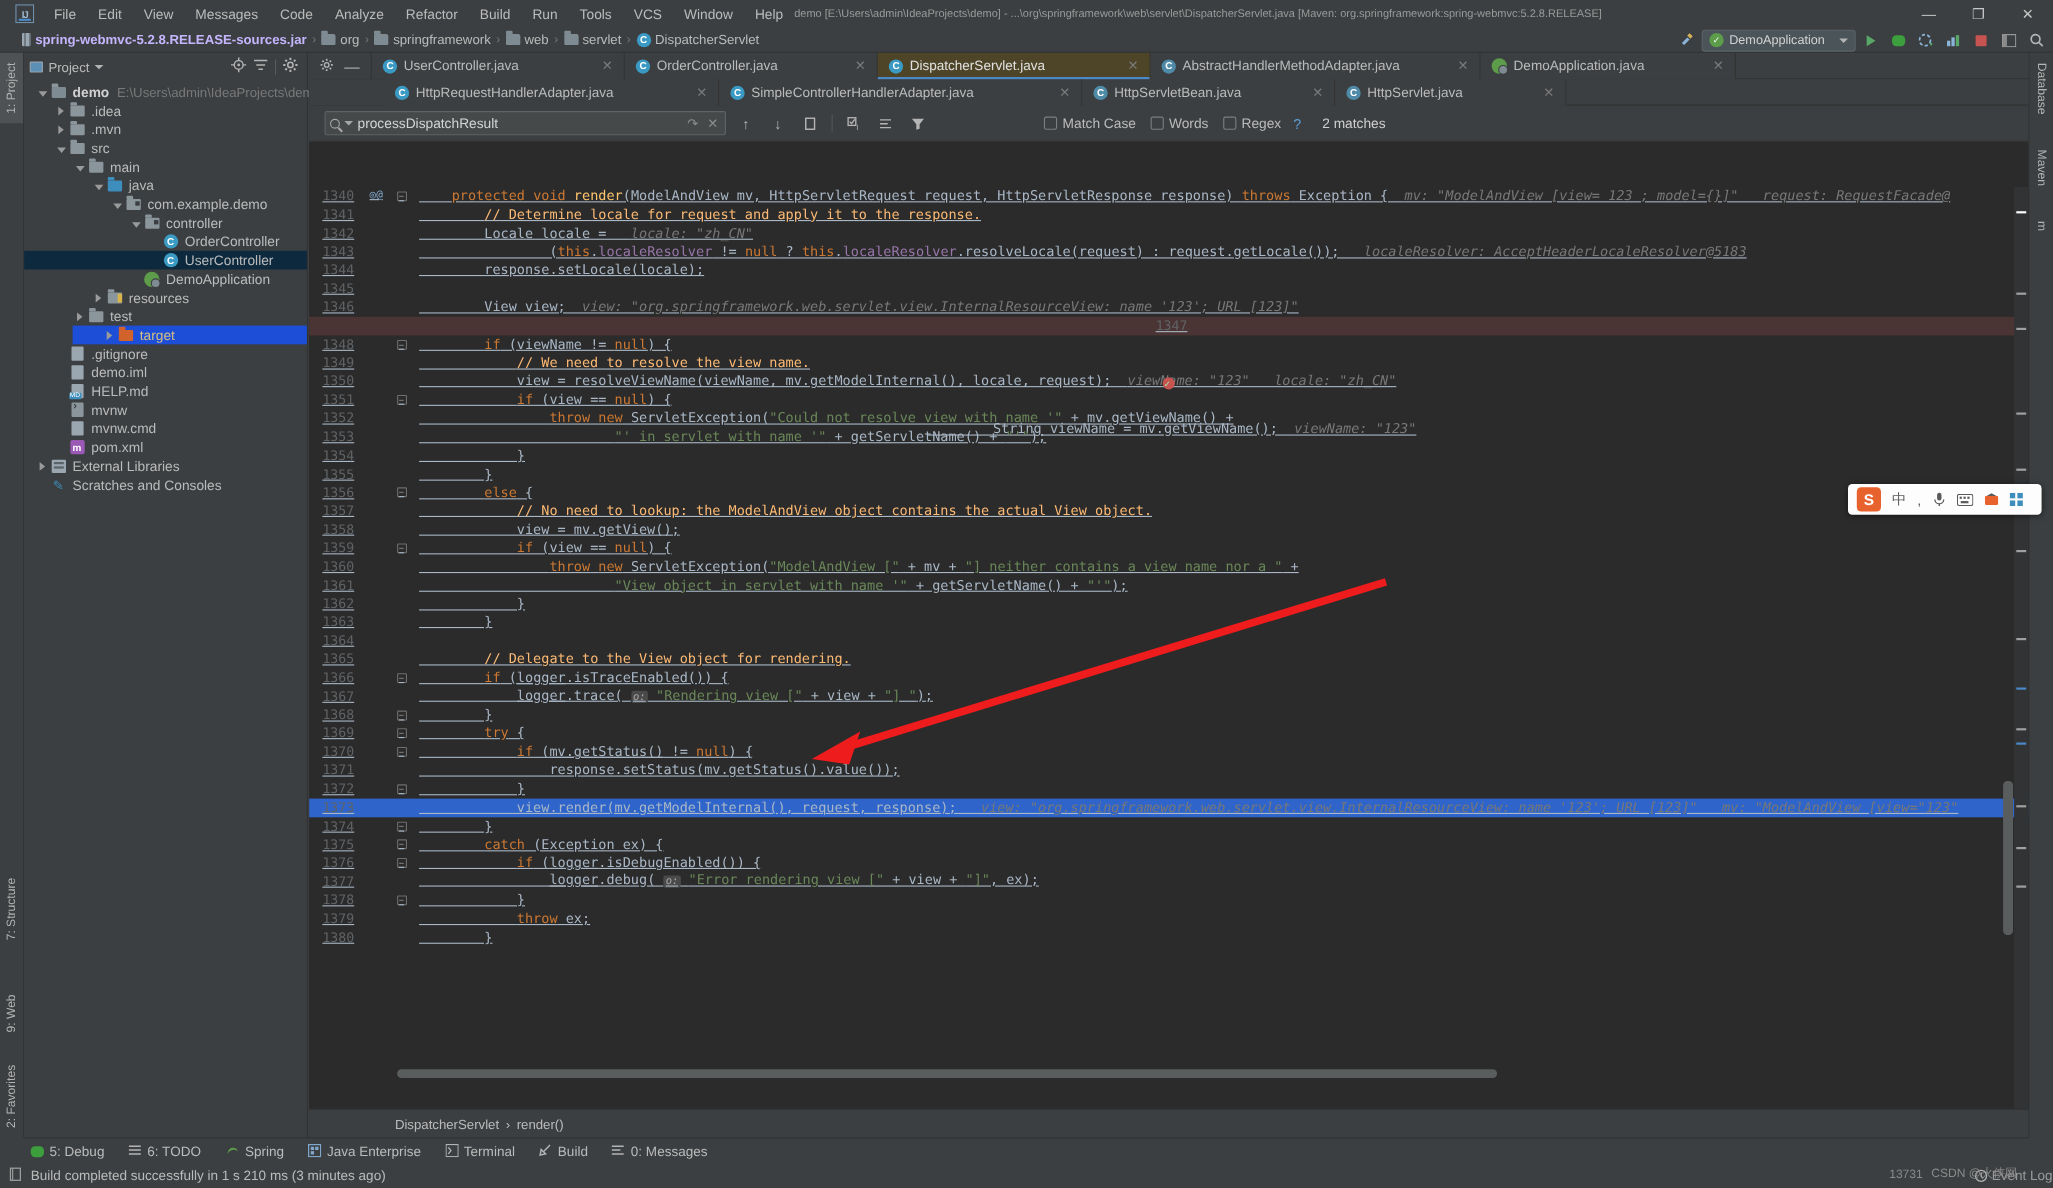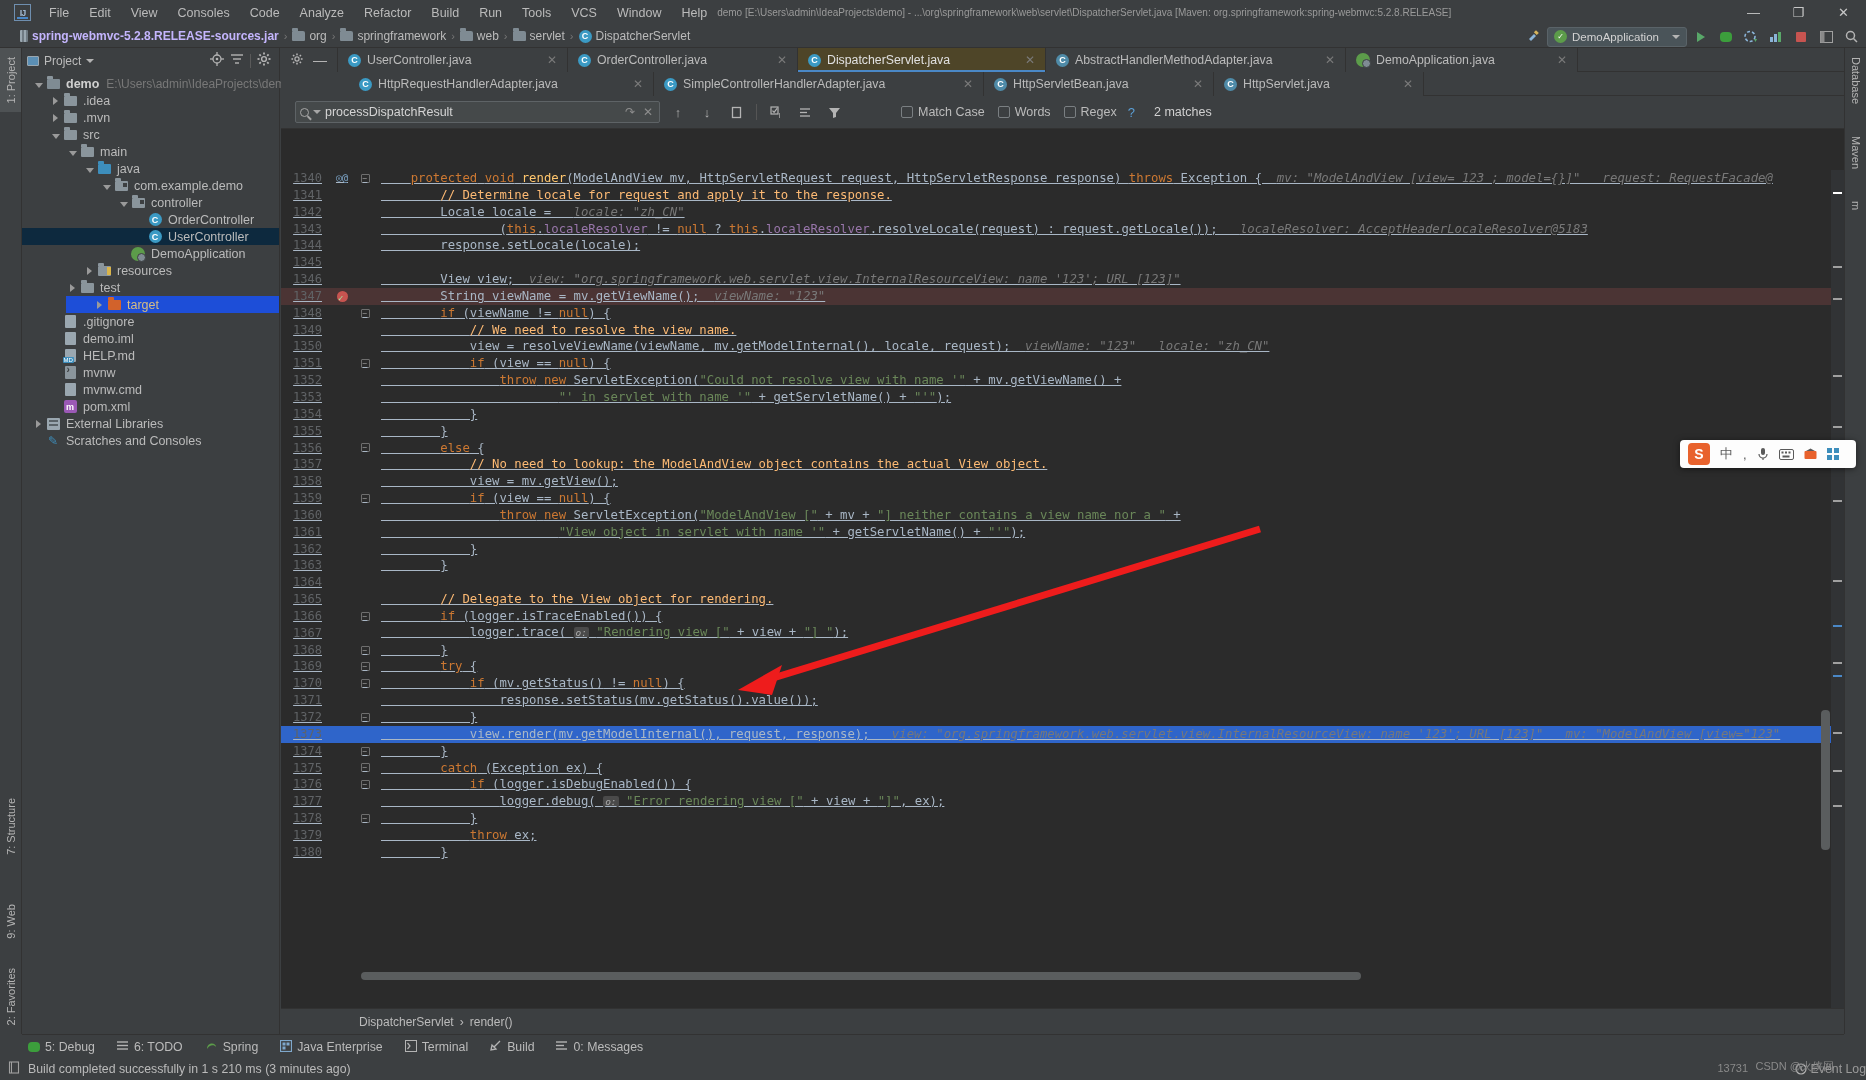--- a/index.html
+++ b/index.html
@@ -143,21 +143,21 @@
   .matches { font-size:12.5px; color:#d0d0d0; margin-left:12px; }
   .rbtn { height:22px; padding:0 10px; background:#4c5052; border:1px solid #5e6366; border-radius:3px; font-size:12.3px; color:#cccccc; display:flex; align-items:center;}
 
   
   .codewrap { position:absolute; left:0; right:0; top:122px; bottom:26px; background:#2b2b2b; overflow:hidden; }
   .code {
     font-family: "DejaVu Sans Mono", monospace; font-size: 12.3px; line-height: 16.85px;
     white-space: pre; color:#a9b7c6; position:relative;text-decoration:underline;
   }
   .ln { display:flex; height:16.85px; align-items:center; white-space:pre; }
-  .ln.err { background:#4b3434; }
+  .ln.err { background:#4b3434;flex-direction:column; }
   .ln.cur { background:#2f65ca; }
   .gut { width:48px; flex:0 0 48px; text-align:right; padding-right:7px; color:#606366; font-size:12px; font-family:"DejaVu Sans Mono",monospace;}
   .gut2 { width:26px; flex:0 0 26px; display:flex; align-items:center; justify-content:center; }
   .fold { width:20px; flex:0 0 20px; display:flex; align-items:center; justify-content:center; color:#777; font-size:10px;}
   .codetext { flex:1; padding-left:6px; }
   .bp { width:11px;height:11px;border-radius:50%;background:#c75450; position:relative;}
   .bp::after{content:"\2713";position:absolute;left:1.5px;top:-1px;color:#a2e8a2;font-size:9px;}
   .foldbox { width:9px;height:9px;border:1px solid #6e6e6e;color:#9a9a9a;font-size:8px;line-height:7px;text-align:center;border-radius:1px;}
 
   .kw { color:#cc7832; }
@@ -212,21 +212,21 @@
 <div class="app">
 
   <div class="titlebar">
     <div class="logo-box">
         <span>IJ</span>
       </div>
     <div class="menu">
       <div class="menu-item">File</div>
       <div class="menu-item">Edit</div>
       <div class="menu-item">View</div>
-      <div class="menu-item">Consoles</div>
+      <div class="menu-item">Messages</div>
       <div class="menu-item">Code</div>
       <div class="menu-item">Analyze</div>
       <div class="menu-item">Refactor</div>
       <div class="menu-item">Build</div>
       <div class="menu-item">Run</div>
       <div class="menu-item">Tools</div>
       <div class="menu-item">VCS</div>
       <div class="menu-item">Window</div>
       <div class="menu-item">Help</div>
     </div>
@@ -677,21 +677,21 @@
               <line x1="1" y1="3" x2="11" y2="3" stroke="#b4b4b4" stroke-width="1.3"></line>
               <line x1="1" y1="6.5" x2="8" y2="6.5" stroke="#b4b4b4" stroke-width="1.3"></line>
               <line x1="1" y1="10" x2="11" y2="10" stroke="#b4b4b4" stroke-width="1.3"></line>
             </svg>
         </div>
         <div class="ficon">
           <svg width="14" height="13" viewBox="0 0 14 13">
               <path d="M1 2 L12 2 L8 7 L8 11 L5 12 L5 7 Z" fill="#b4b4b4"></path>
             </svg>
         </div>
-        <div class="chk" style="margin-left:48px">
+        <div class="chk" style="margin-left:96px">
           <span class="box"></span>
           <span>Match Case</span>
         </div>
         <div class="chk">
           <span class="box"></span>
           <span>Words</span>
         </div>
         <div class="chk">
           <span class="box"></span>
           <span>Regex</span>

